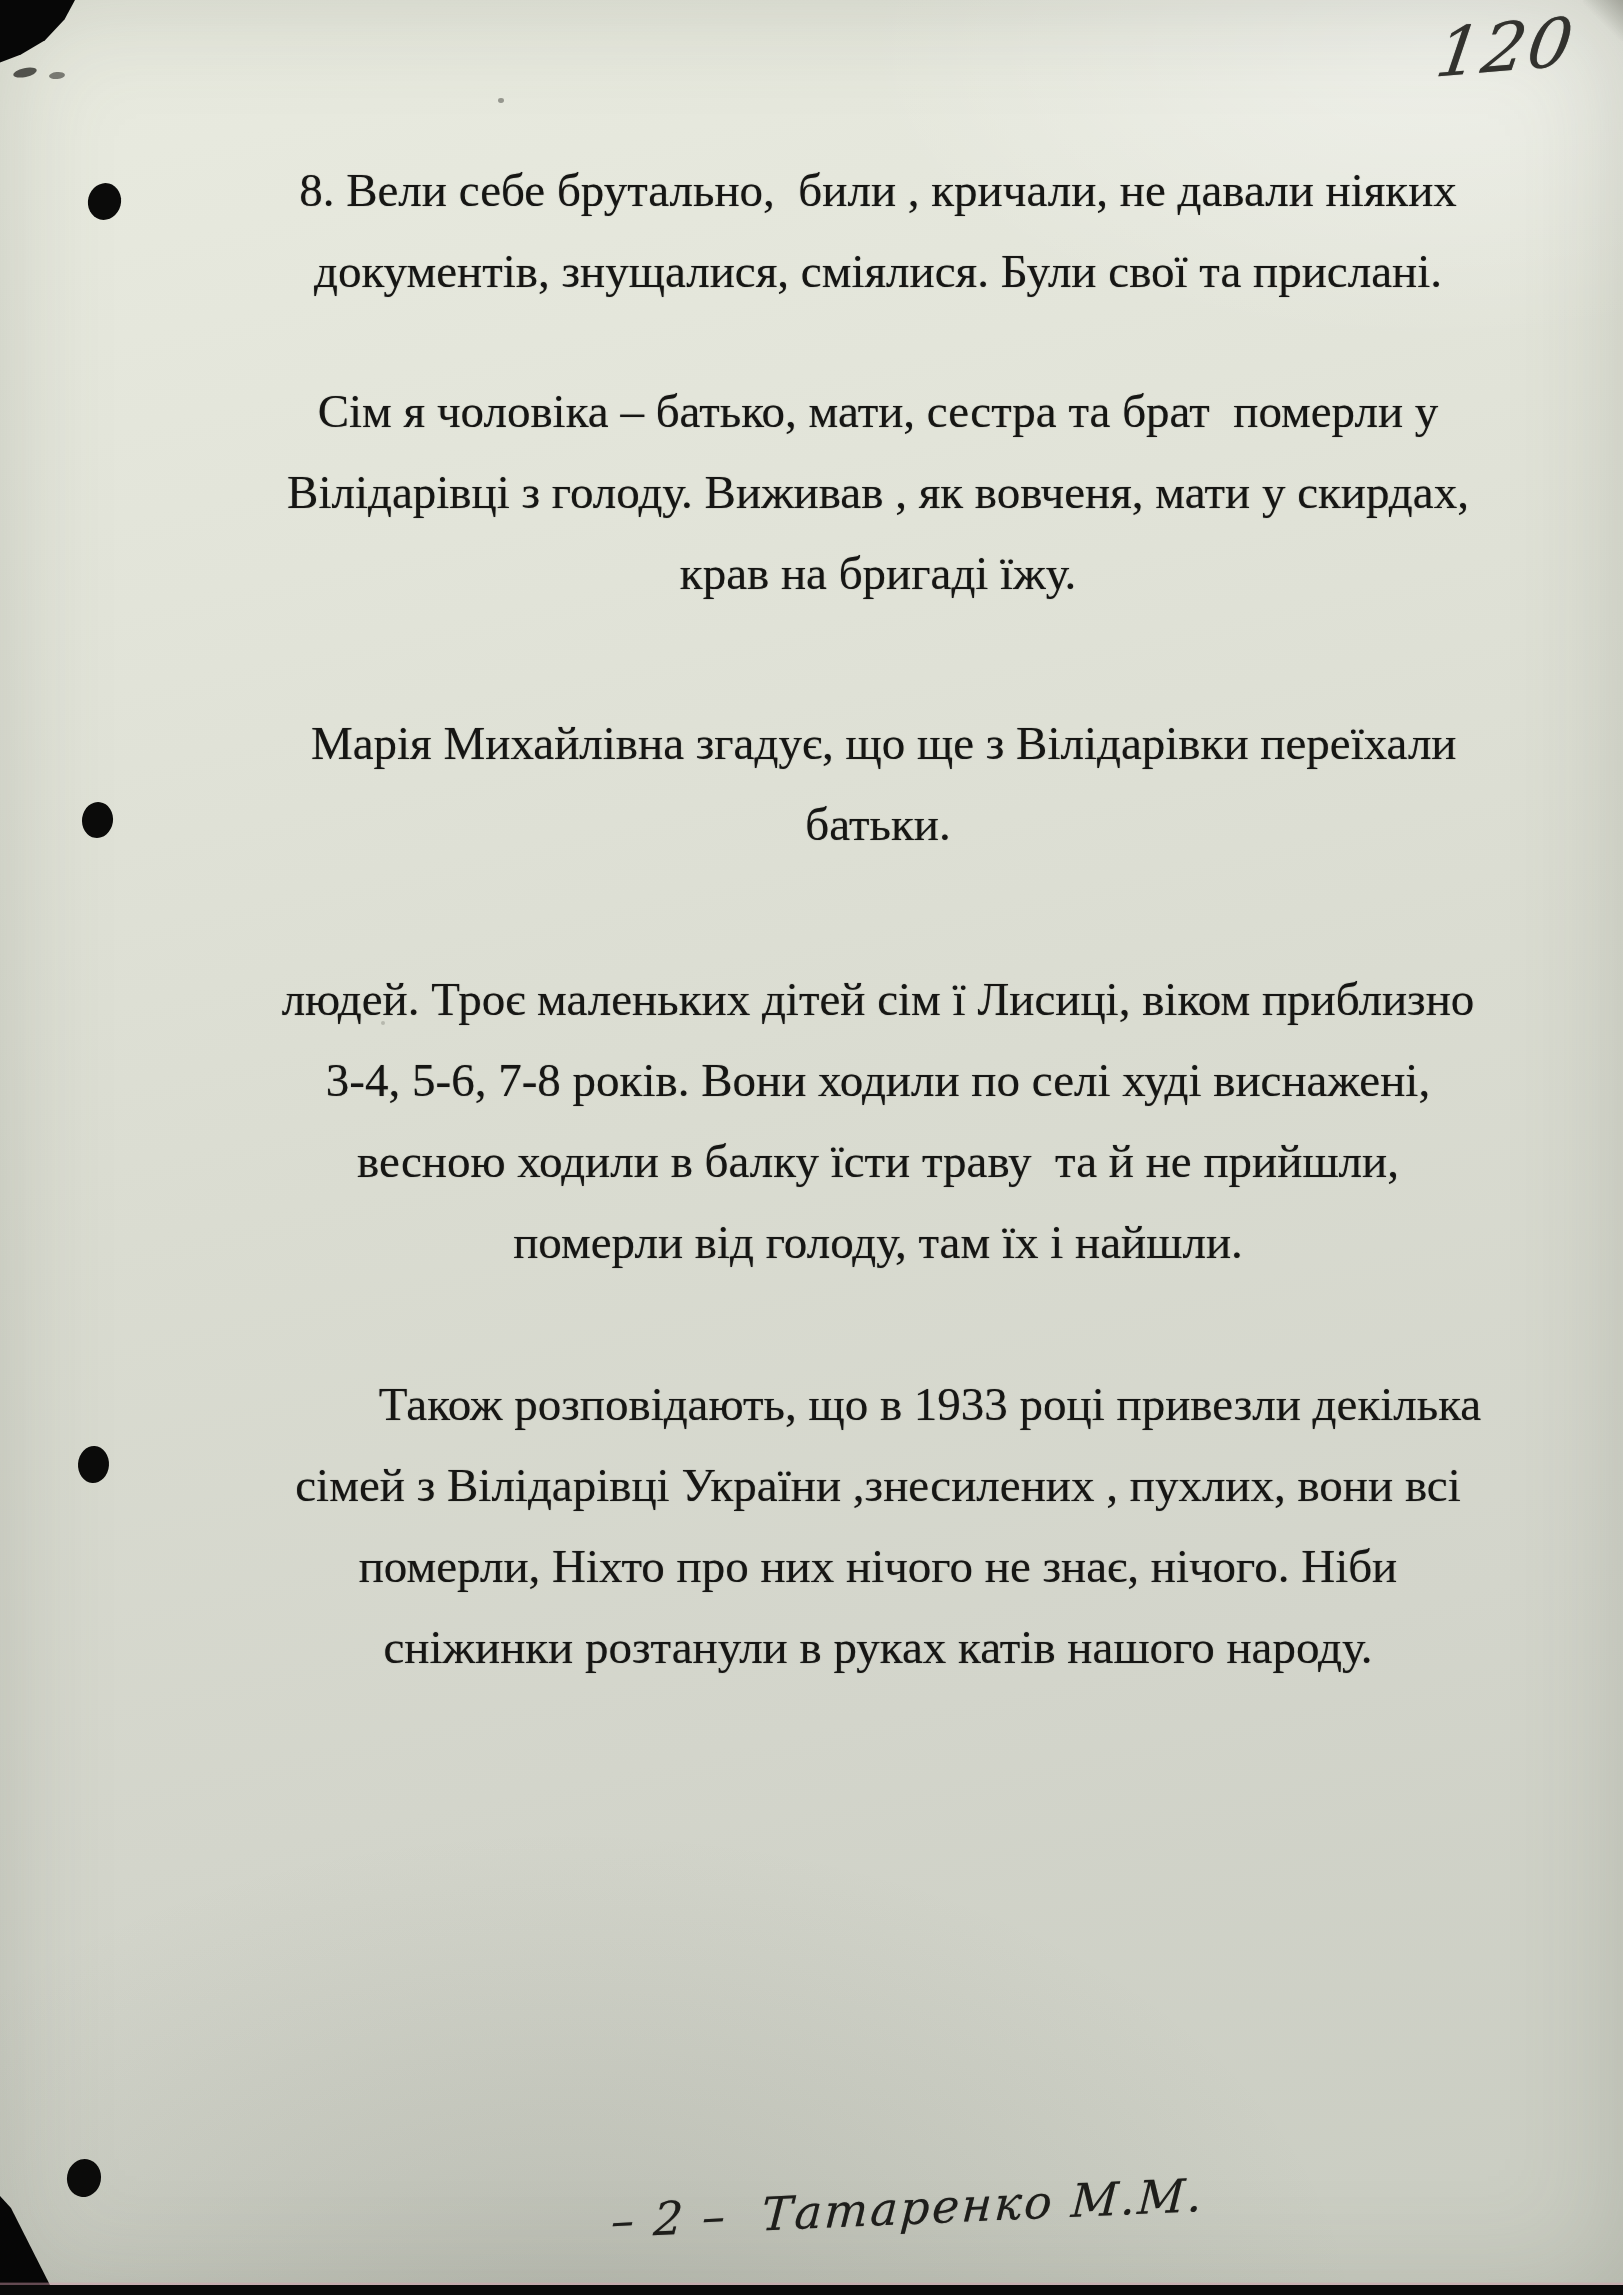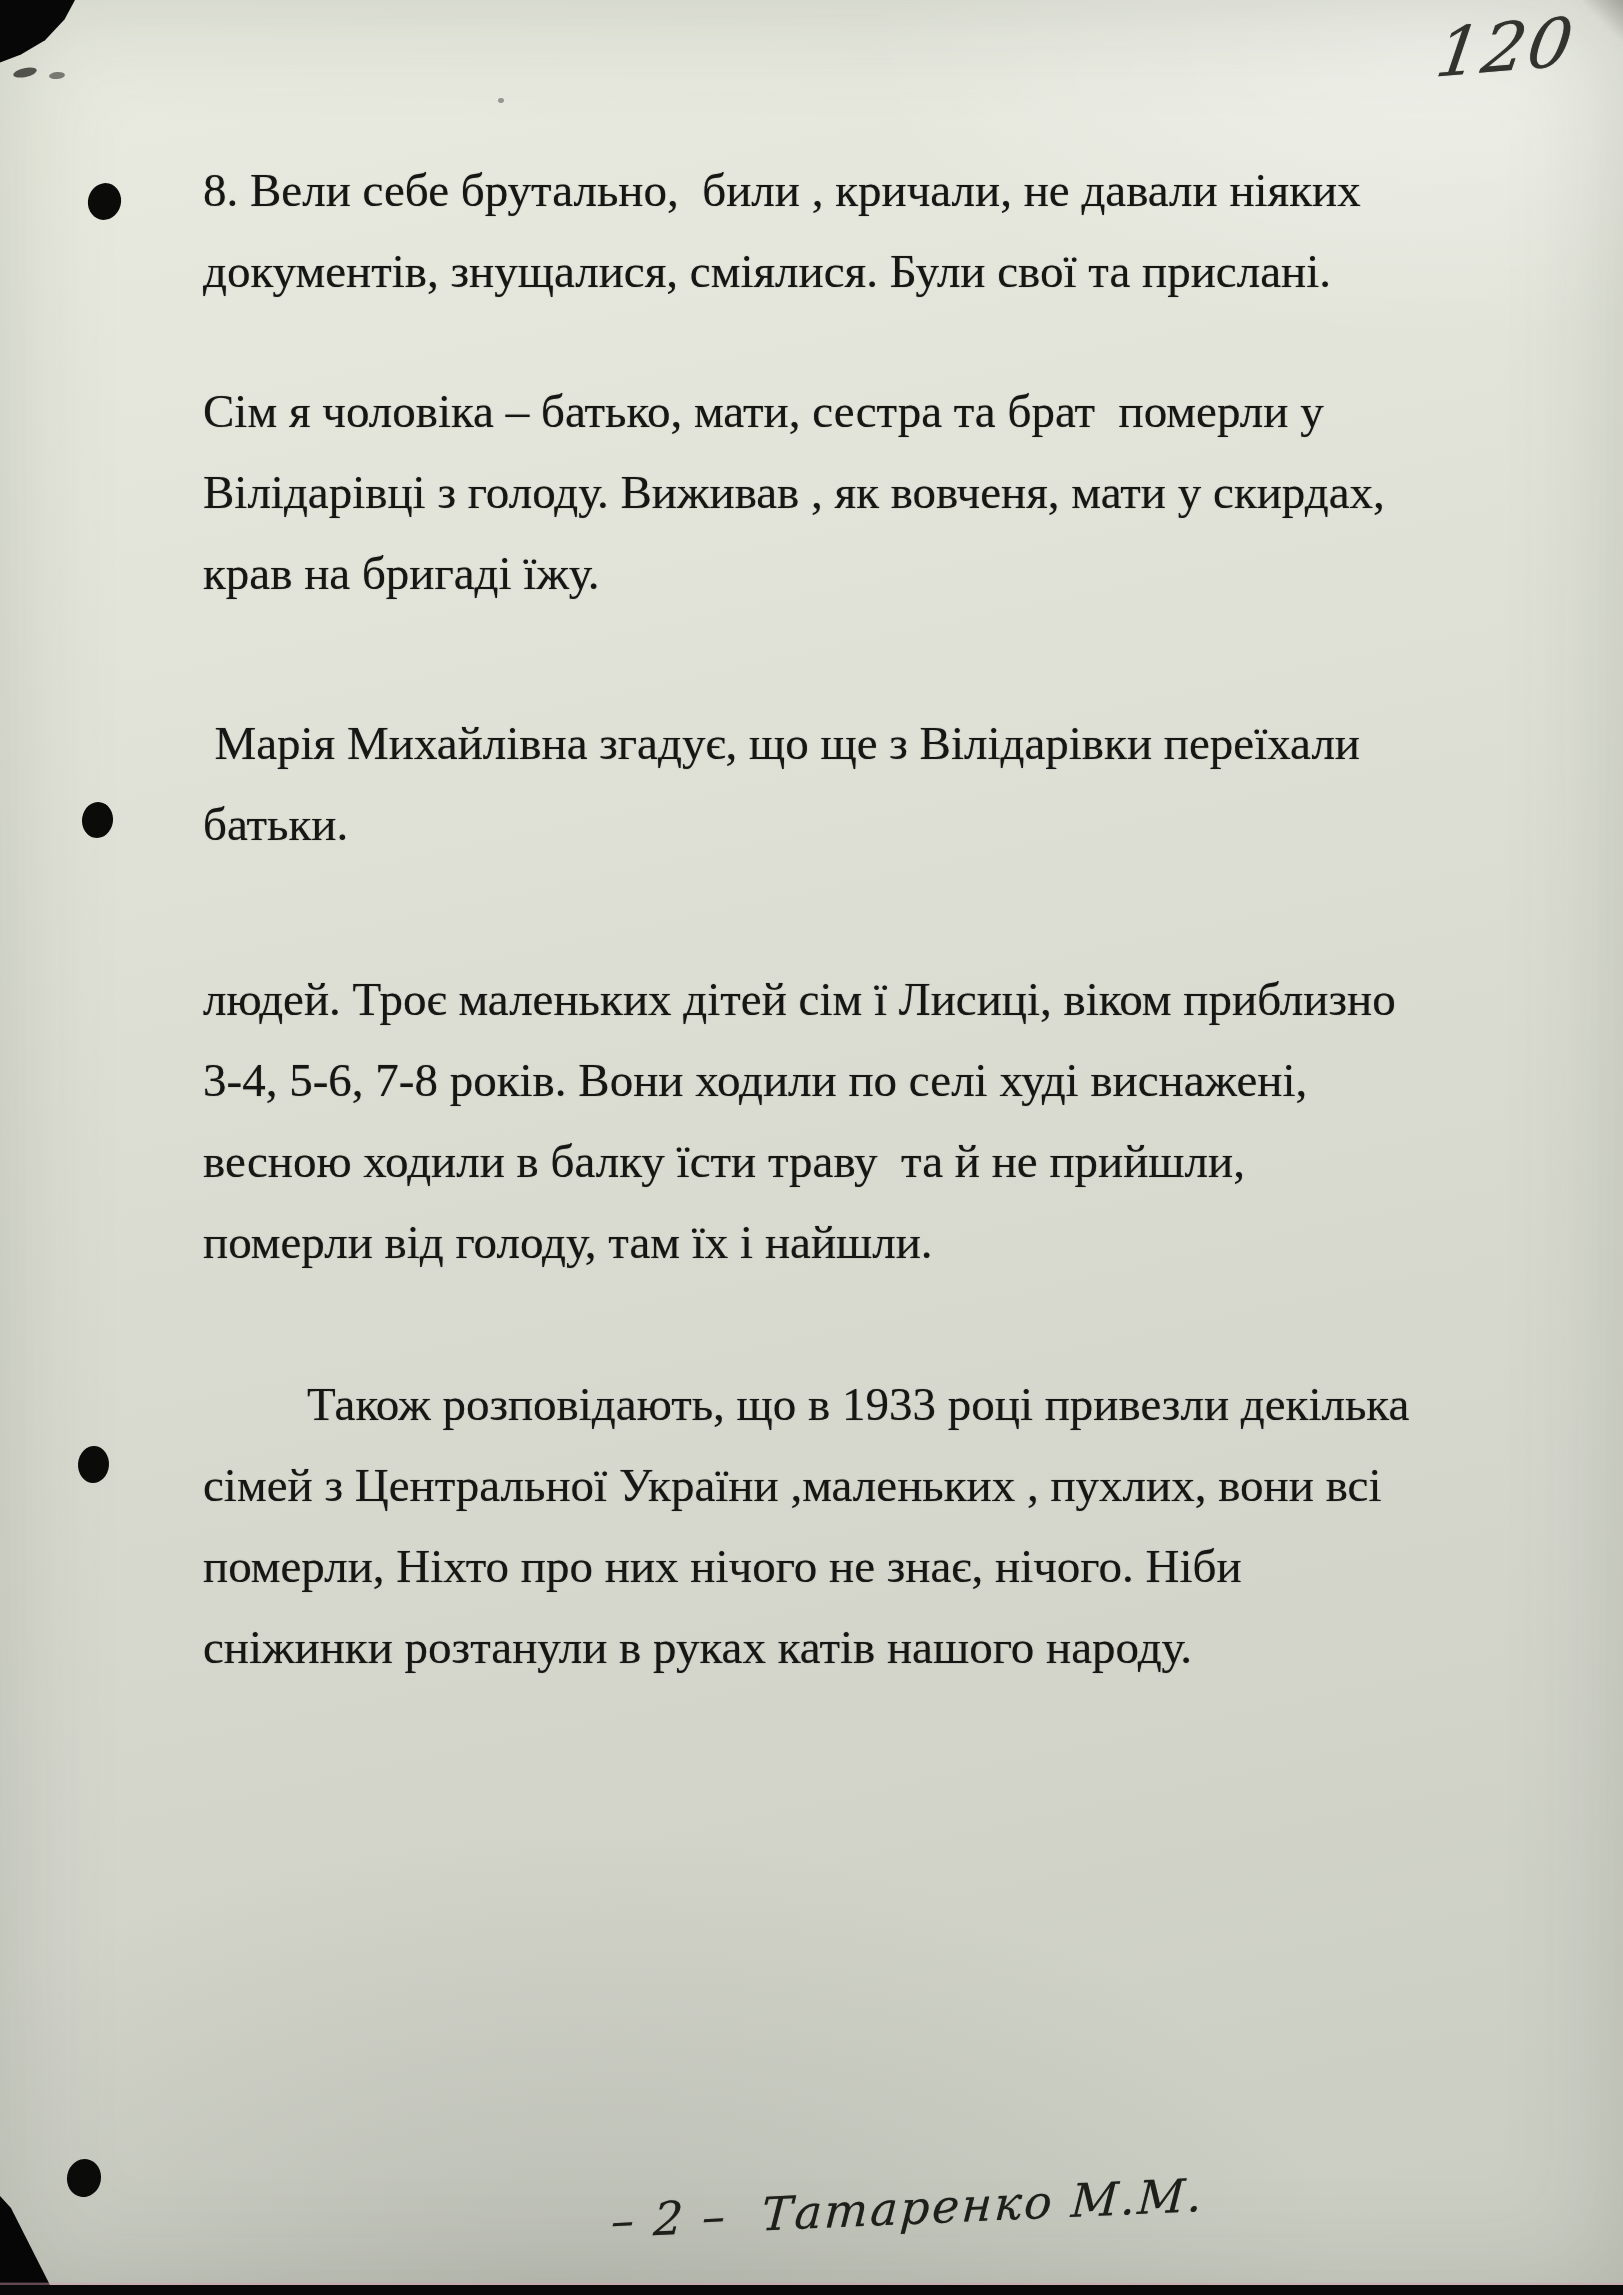--- a/index.html
+++ b/index.html
@@ -16,21 +16,21 @@
   }
 
   
   .text-block {
     position:absolute; left:203px; top:150px; width:1350px;
     color:#161614;
     font-size:47px;
     text-shadow: 0 0 1.1px rgba(25,25,22,0.55);
   }
   .line { height:81px; line-height:81px; white-space:pre; }
-  .para { margin:0; }
+  .para { margin:0;text-align:center; }
   .para.p2 { margin-top:59px; }
   .para.p3 { margin-top:89px; }
   .para.p4 { margin-top:94px; }
   .para.p5 { margin-top:81px; }
   .para.p6 { margin-top:57px; }
   .indent-xs { padding-left:11.4px; }
   .indent-md { padding-left:104px; }
   .indent-lg { padding-left:156px; }
 
   
@@ -124,21 +124,21 @@
 
     <div class="para p4">
       <div class="line">людей. Троє маленьких дітей сім ї Лисиці, віком приблизно</div>
       <div class="line">3-4, 5-6, 7-8 років. Вони ходили по селі худі виснажені,</div>
       <div class="line">весною ходили в балку їсти траву  та й не прийшли,</div>
       <div class="line">померли від голоду, там їх і найшли.</div>
     </div>
 
     <div class="para p5">
       <div class="line indent-md">Також розповідають, що в 1933 році привезли декілька</div>
-      <div class="line">сімей з Центральної України ,маленьких , пухлих, вони всі</div>
+      <div class="line">сімей з Вілідарівці України ,знесилених , пухлих, вони всі</div>
       <div class="line">померли, Ніхто про них нічого не знає, нічого. Ніби</div>
       <div class="line">сніжинки розтанули в руках катів нашого народу.</div>
     </div>
 
 
   </div>
 
   <div class="footer-hw">– 2 –  Татаренко М.М.</div>
 
   <div class="corner-bl"></div>

